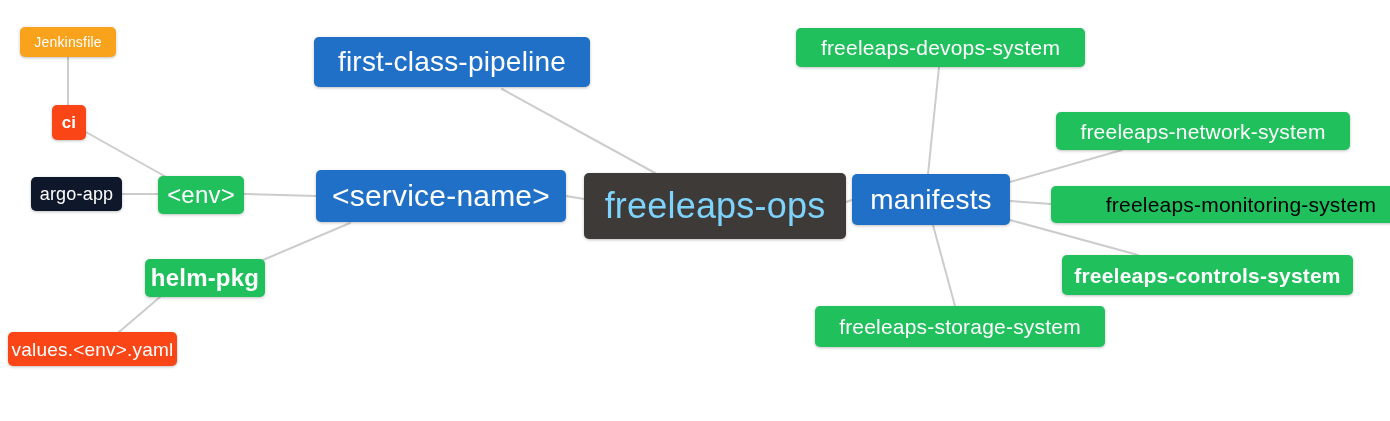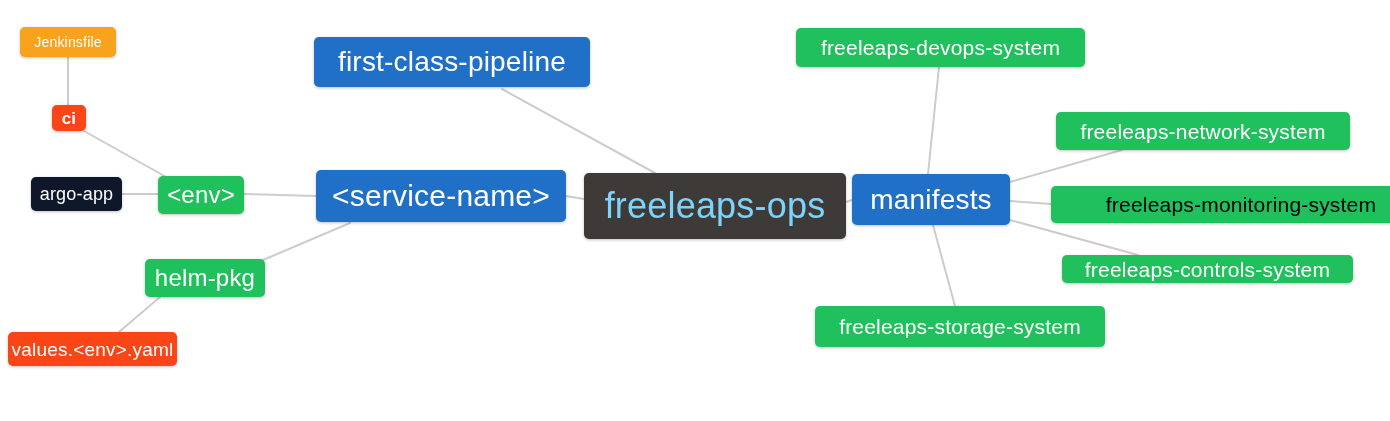--- a/index.html
+++ b/index.html
@@ -53,28 +53,28 @@
       <line x1="566" y1="196" x2="584" y2="199" stroke="#cccccc" stroke-width="2" stroke-linecap="round"></line>
       <line x1="846" y1="202" x2="852" y2="200" stroke="#cccccc" stroke-width="2" stroke-linecap="round"></line>
       <line x1="928" y1="174" x2="939" y2="67" stroke="#cccccc" stroke-width="2" stroke-linecap="round"></line>
       <line x1="1010" y1="182" x2="1122" y2="150" stroke="#cccccc" stroke-width="2" stroke-linecap="round"></line>
       <line x1="1010" y1="201" x2="1051" y2="204" stroke="#cccccc" stroke-width="2" stroke-linecap="round"></line>
       <line x1="1010" y1="220" x2="1138" y2="255" stroke="#cccccc" stroke-width="2" stroke-linecap="round"></line>
       <line x1="933" y1="225" x2="955" y2="306" stroke="#cccccc" stroke-width="2" stroke-linecap="round"></line>
     </svg>
   <div>
       <div class="node" style="left: 20px; top: 27px; width: 96px; height: 30px; font-size: 14px; font-weight: 400; background: rgb(249, 162, 28); color: rgb(255, 255, 255);">Jenkinsfile</div>
-      <div class="node" style="left: 52px; top: 105px; width: 34px; height: 26px; font-size: 17px; font-weight: 700; background: rgb(250, 70, 22); color: rgb(255, 255, 255);">ci</div>
+      <div class="node" style="left: 52px; top: 105px; width: 34px; height: 35px; font-size: 17px; font-weight: 700; background: rgb(250, 70, 22); color: rgb(255, 255, 255);">ci</div>
       <div class="node" style="left: 31px; top: 177px; width: 91px; height: 34px; font-size: 18px; font-weight: 400; background: #0f172a; color: rgb(255, 255, 255);">argo-app</div>
       <div class="node" style="left: 158px; top: 176px; width: 86px; height: 38px; font-size: 24px; font-weight: 400; background: rgb(32, 192, 92); color: rgb(255, 255, 255);">&lt;env&gt;</div>
-      <div class="node" style="left: 145px; top: 259px; width: 120px; height: 38px; font-size: 24px; font-weight: 400; background: rgb(32, 192, 92); color: rgb(255, 255, 255);">helm-pkg</div>
+      <div class="node" style="left: 145px; top: 259px; width: 120px; height: 38px; font-size: 24px; font-weight: 700; background: rgb(32, 192, 92); color: rgb(255, 255, 255);">helm-pkg</div>
       <div class="node" style="left: 8px; top: 332px; width: 169px; height: 34px; font-size: 19px; font-weight: 400; background: rgb(250, 70, 22); color: rgb(255, 255, 255);">values.&lt;env&gt;.yaml</div>
       <div class="node" style="left: 314px; top: 37px; width: 276px; height: 50px; font-size: 28px; font-weight: 400; background: rgb(33, 112, 199); color: rgb(255, 255, 255); text-align: right;">first-class-pipeline</div>
       <div class="node" style="left: 316px; top: 170px; width: 250px; height: 52px; font-size: 30px; font-weight: 400; background: rgb(33, 112, 199); color: rgb(255, 255, 255);">&lt;service-name&gt;</div>
       <div class="node" style="left: 584px; top: 173px; width: 262px; height: 66px; font-size: 36px; font-weight: 400; background: rgb(62, 58, 55); color: #7dd3fc;">freeleaps-ops</div>
       <div class="node" style="left: 852px; top: 174px; width: 158px; height: 51px; font-size: 28px; font-weight: 400; background: rgb(33, 112, 199); color: rgb(255, 255, 255);">manifests</div>
       <div class="node" style="left: 796px; top: 28px; width: 289px; height: 39px; font-size: 21px; font-weight: 400; background: rgb(32, 192, 92); color: rgb(255, 255, 255);">freeleaps-devops-system</div>
       <div class="node" style="left: 1056px; top: 112px; width: 294px; height: 38px; font-size: 21px; font-weight: 400; background: rgb(32, 192, 92); color: rgb(255, 255, 255);">freeleaps-network-system</div>
       <div class="node" style="left: 1051px; top: 186px; width: 380px; height: 37px; font-size: 21px; font-weight: 400; background: rgb(32, 192, 92); color: #000000;">freeleaps-monitoring-system</div>
-      <div class="node" style="left: 1062px; top: 255px; width: 291px; height: 28px; font-size: 21px; font-weight: 400; background: rgb(32, 192, 92); color: rgb(255, 255, 255);">freeleaps-controls-system</div>
+      <div class="node" style="left: 1062px; top: 255px; width: 291px; height: 40px; font-size: 21px; font-weight: 700; background: rgb(32, 192, 92); color: rgb(255, 255, 255);">freeleaps-controls-system</div>
       <div class="node" style="left: 815px; top: 306px; width: 290px; height: 41px; font-size: 21px; font-weight: 400; background: rgb(32, 192, 92); color: rgb(255, 255, 255);">freeleaps-storage-system</div>
     </div>
 </div>
 
 </body></html>

